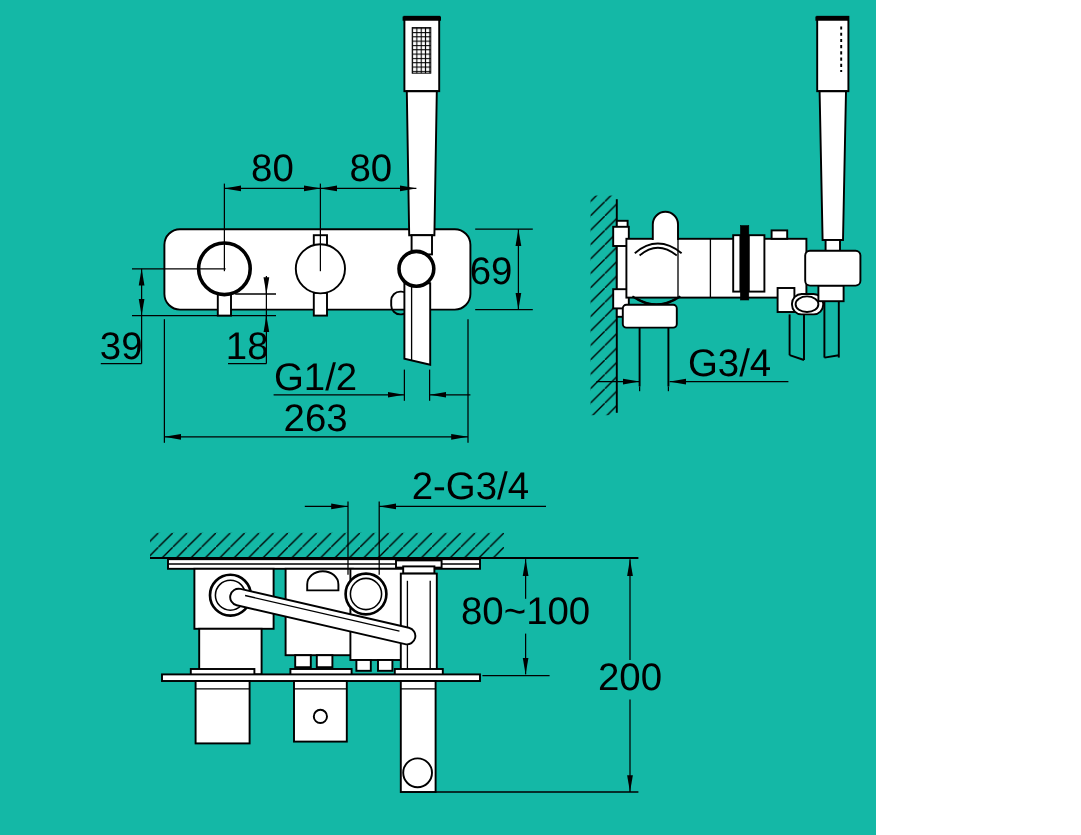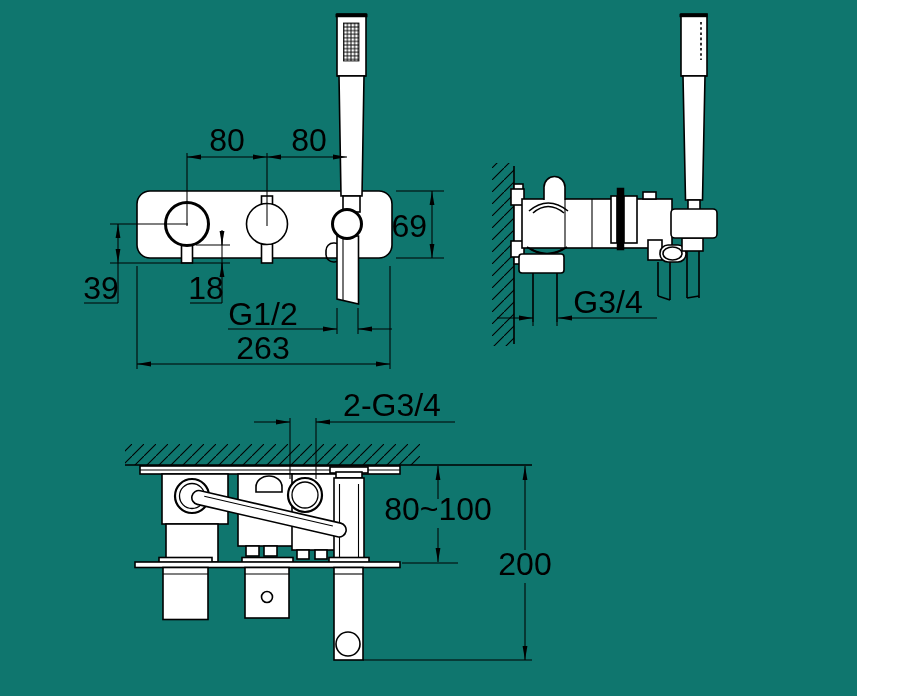--- a/index.html
+++ b/index.html
@@ -1,16 +1,16 @@
 <!DOCTYPE html>
 <html><head>
 <meta charset="utf-8">
 <style>
   html,body{margin:0;padding:0;background:#ffffff;}
-  .stage{position:relative;width:857px;height:696px;background:#0f766e;overflow:hidden;}
+  .stage{position:relative;width:730px;height:696px;background:#14b8a6;overflow:hidden;}
   svg{position:absolute;left:0;top:0;}
   .o{stroke:#000;stroke-width:1.6;fill:#fff;}
   .on{stroke:#000;stroke-width:1.6;fill:none;}
   .thin{stroke:#000;stroke-width:1.1;fill:none;}
   .tk{stroke:#000;stroke-width:3.4;fill:none;}
   .d{stroke:#000;stroke-width:1.05;fill:none;}
   .blk{fill:#000;stroke:#000;stroke-width:0.5;}
   .txt{font-family:"Liberation Sans", sans-serif;font-size:32px;fill:#000;}
 </style>
 </head>

